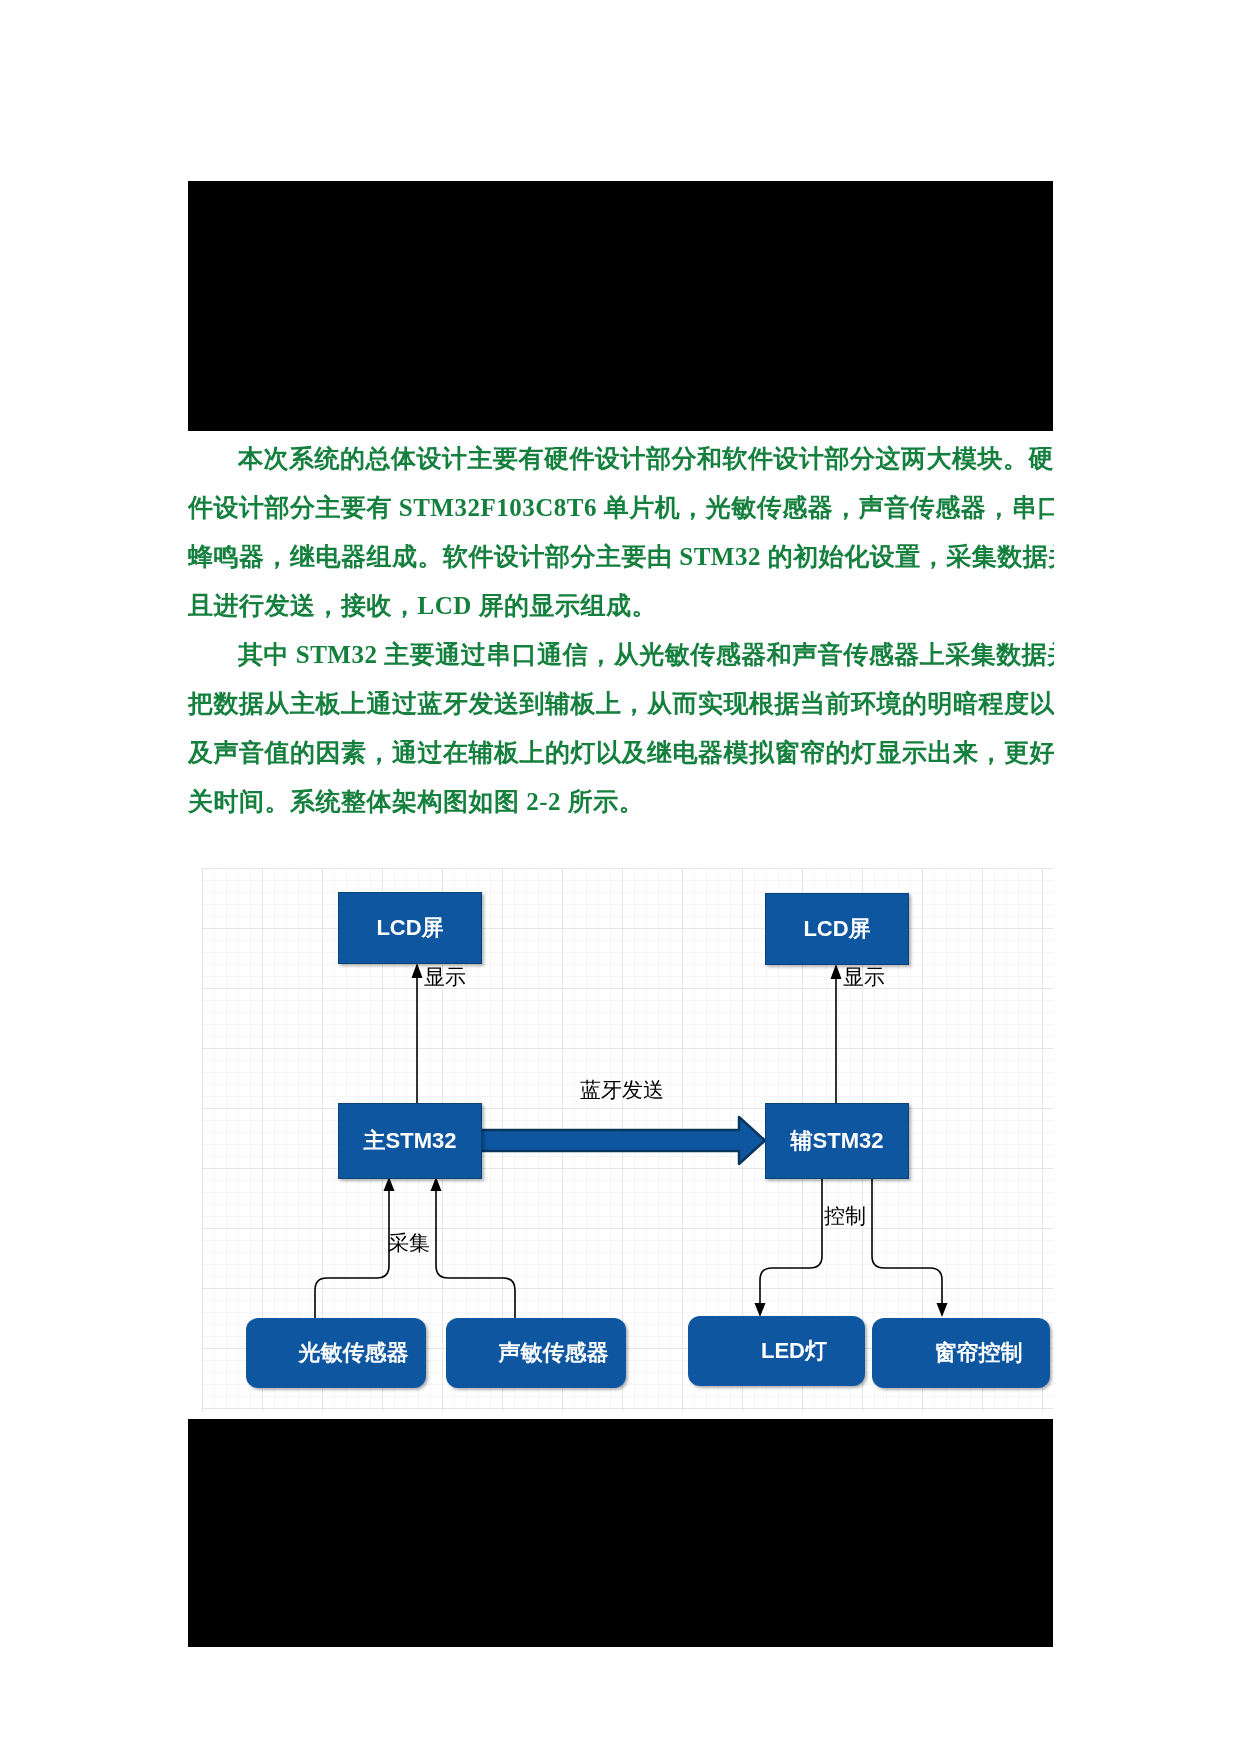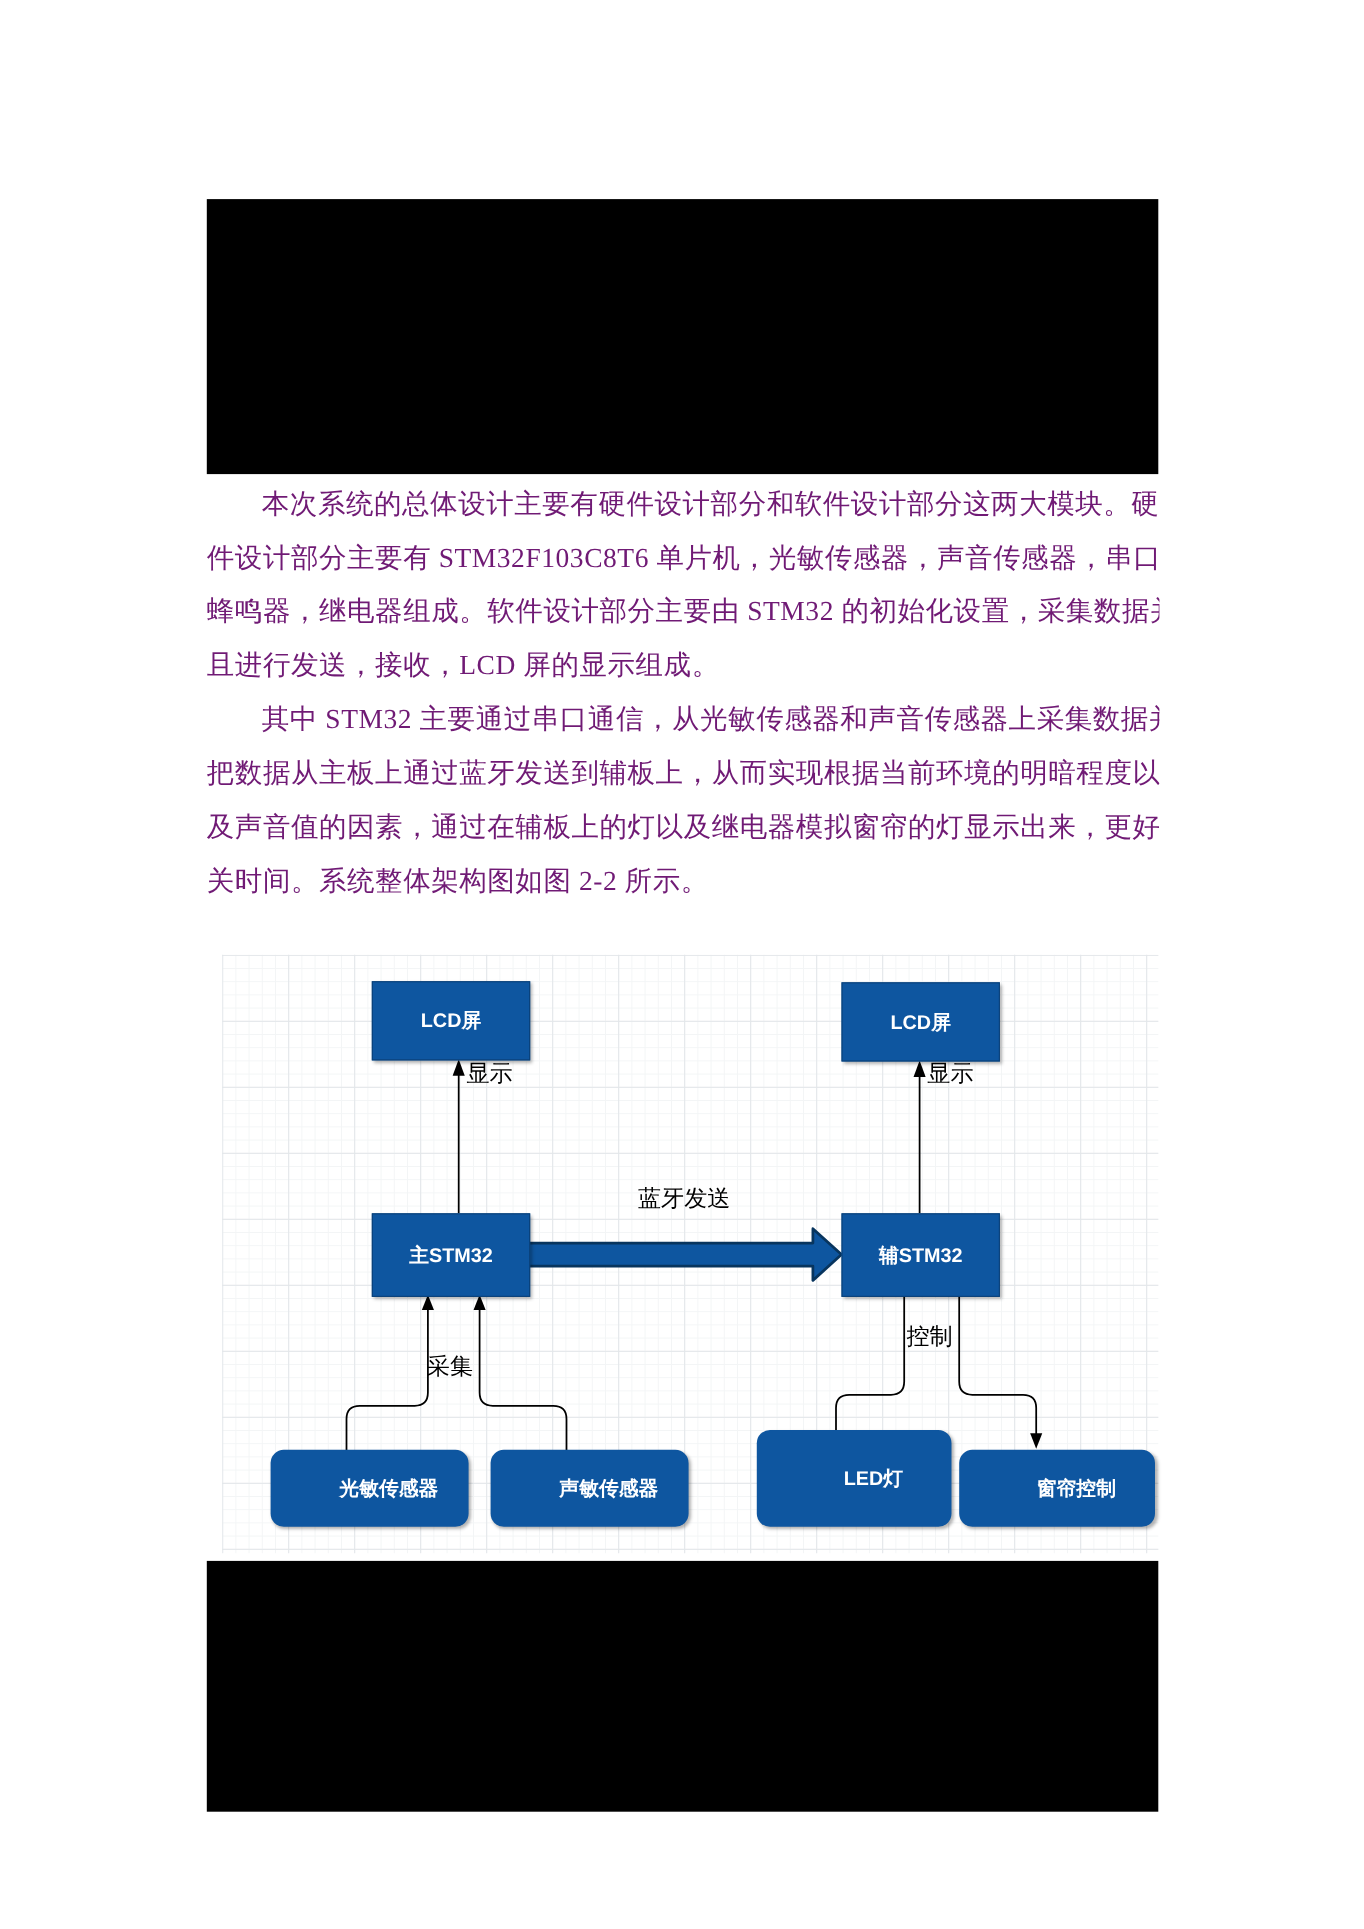--- a/index.html
+++ b/index.html
@@ -7,21 +7,21 @@
     position:relative;width:1240px;height:1754px;margin:0 auto;background:#ffffff;
     font-family:"Liberation Serif","DejaVu Serif",serif;overflow:hidden;
   }
   .redacted{position:absolute;background:#000000;}
   #redact-top{left:188px;top:181px;width:865px;height:250px;}
   #redact-bottom{left:188px;top:1419px;width:865px;height:228px;}
 
   
   #bodytext{
     position:absolute;left:188px;top:434px;width:866px;
-    font-size:25px;color:#701a75;letter-spacing:0.5px;
+    font-size:25px;color:#15803d;letter-spacing:0.5px;font-weight:bold;
   }
   .tline{
     height:49px;line-height:49px;white-space:nowrap;
     text-align:justify;text-align-last:justify;overflow:hidden;
   }
   .tline.ind{padding-left:50px;}
   .tline.end{text-align-last:left;}
 
   
   #diagram{
@@ -29,32 +29,32 @@
     background:
       linear-gradient(to right,#e2e6e9 1px,transparent 1px) 0 0/60px 60px,
       linear-gradient(to bottom,#e2e6e9 1px,transparent 1px) 0 0/60px 60px,
       linear-gradient(to right,#f3f5f6 1px,transparent 1px) 0 0/12px 12px,
       linear-gradient(to bottom,#f3f5f6 1px,transparent 1px) 0 0/12px 12px,
       #ffffff;
     font-family:"Liberation Sans","DejaVu Sans",sans-serif;
   }
   .dbox{
     position:absolute;display:flex;align-items:center;justify-content:center;
-    background:#0e56a0;color:#ffffff;font-weight:bold;font-size:18px;
+    background:#0e56a0;color:#ffffff;font-weight:bold;font-size:22px;
     box-shadow:2px 2px 3px rgba(0,0,0,0.30);
   }
   .dbox.rect{border:1px solid #0a4178;}
   .dbox.round{border-radius:12px;padding-left:35px;}
   #box-lcd-left  {left:136px;top:24px; width:142px;height:70px;}
   #box-lcd-right {left:563px;top:25px; width:142px;height:70px;}
   #box-master    {left:136px;top:235px;width:142px;height:74px;}
   #box-slave     {left:563px;top:235px;width:142px;height:74px;}
   #box-light     {left:44px; top:450px;width:145px;height:70px;}
   #box-sound     {left:244px;top:450px;width:145px;height:70px;}
-  #box-led       {left:486px;top:432px;width:142px;height:88px;}
+  #box-led       {left:486px;top:448px;width:142px;height:70px;}
   #box-curtain   {left:670px;top:450px;width:143px;height:70px;}
 
   #connectors{position:absolute;left:0;top:0;width:851px;height:544px;}
 
   .clabel{
     position:absolute;color:#000000;font-weight:normal;font-size:21px;line-height:24px;
     white-space:nowrap;
   }
   #lbl-display-left {left:222px;top:97px;}
   #lbl-display-right{left:641px;top:97px;}

